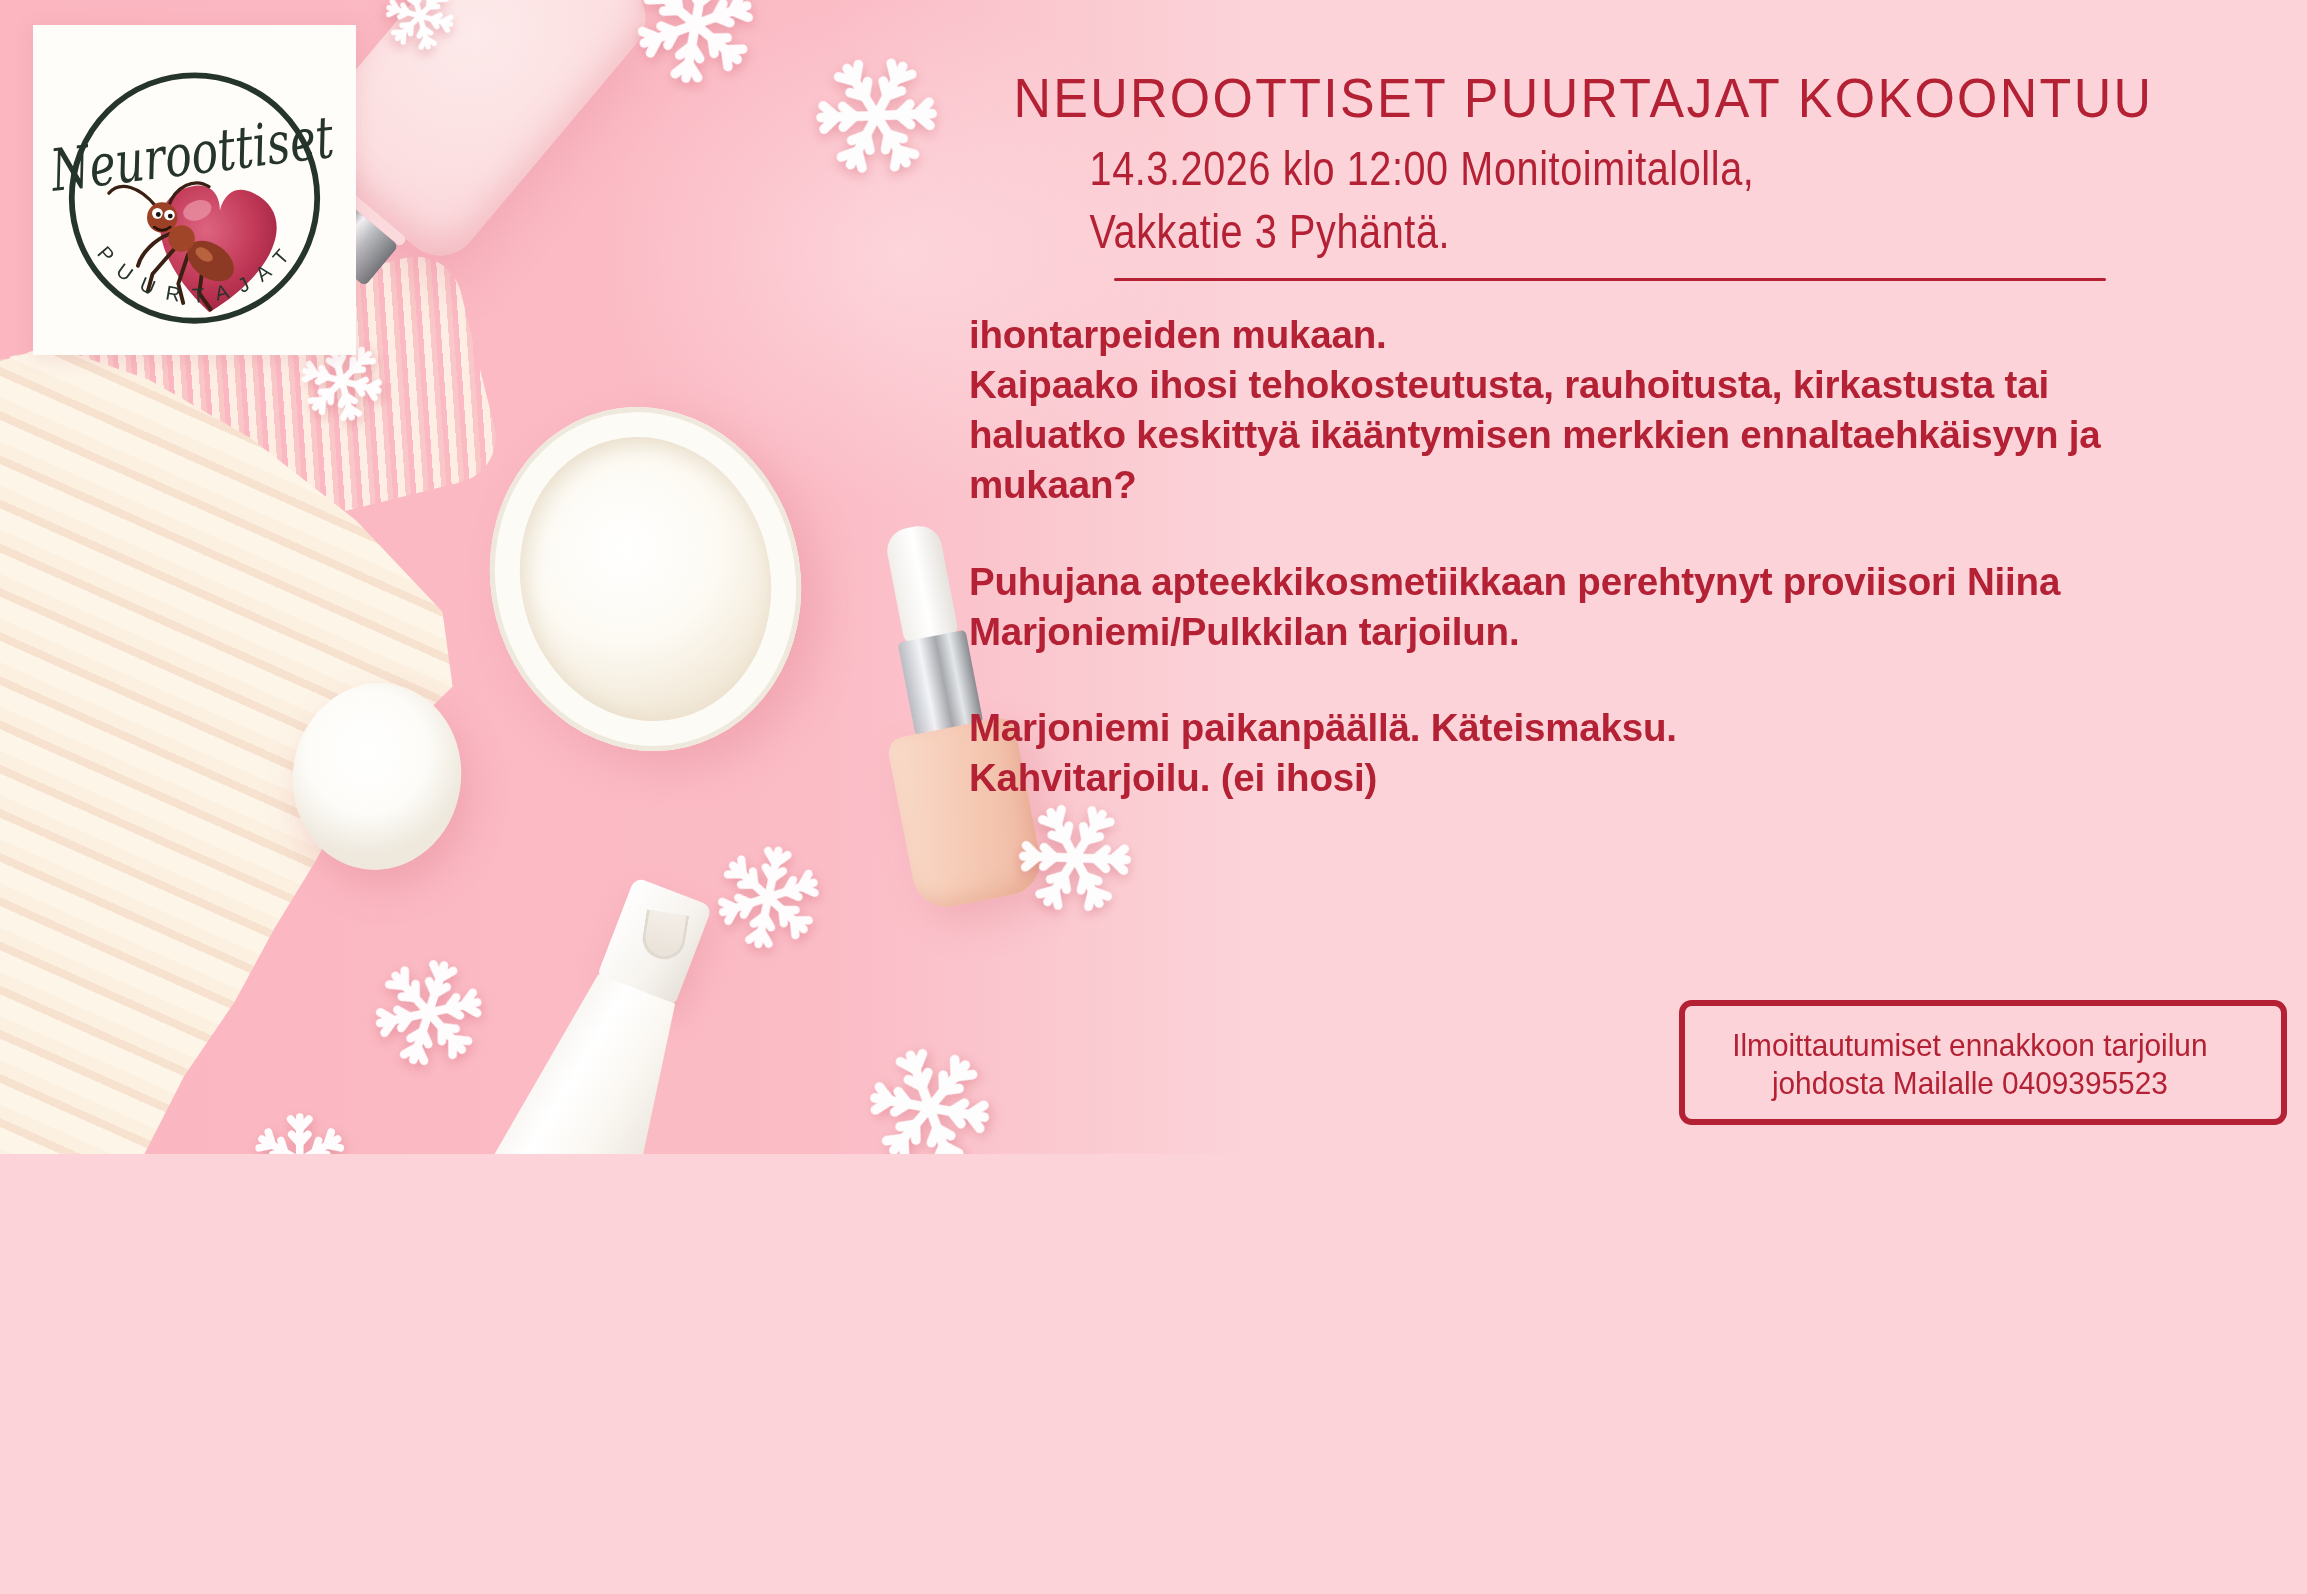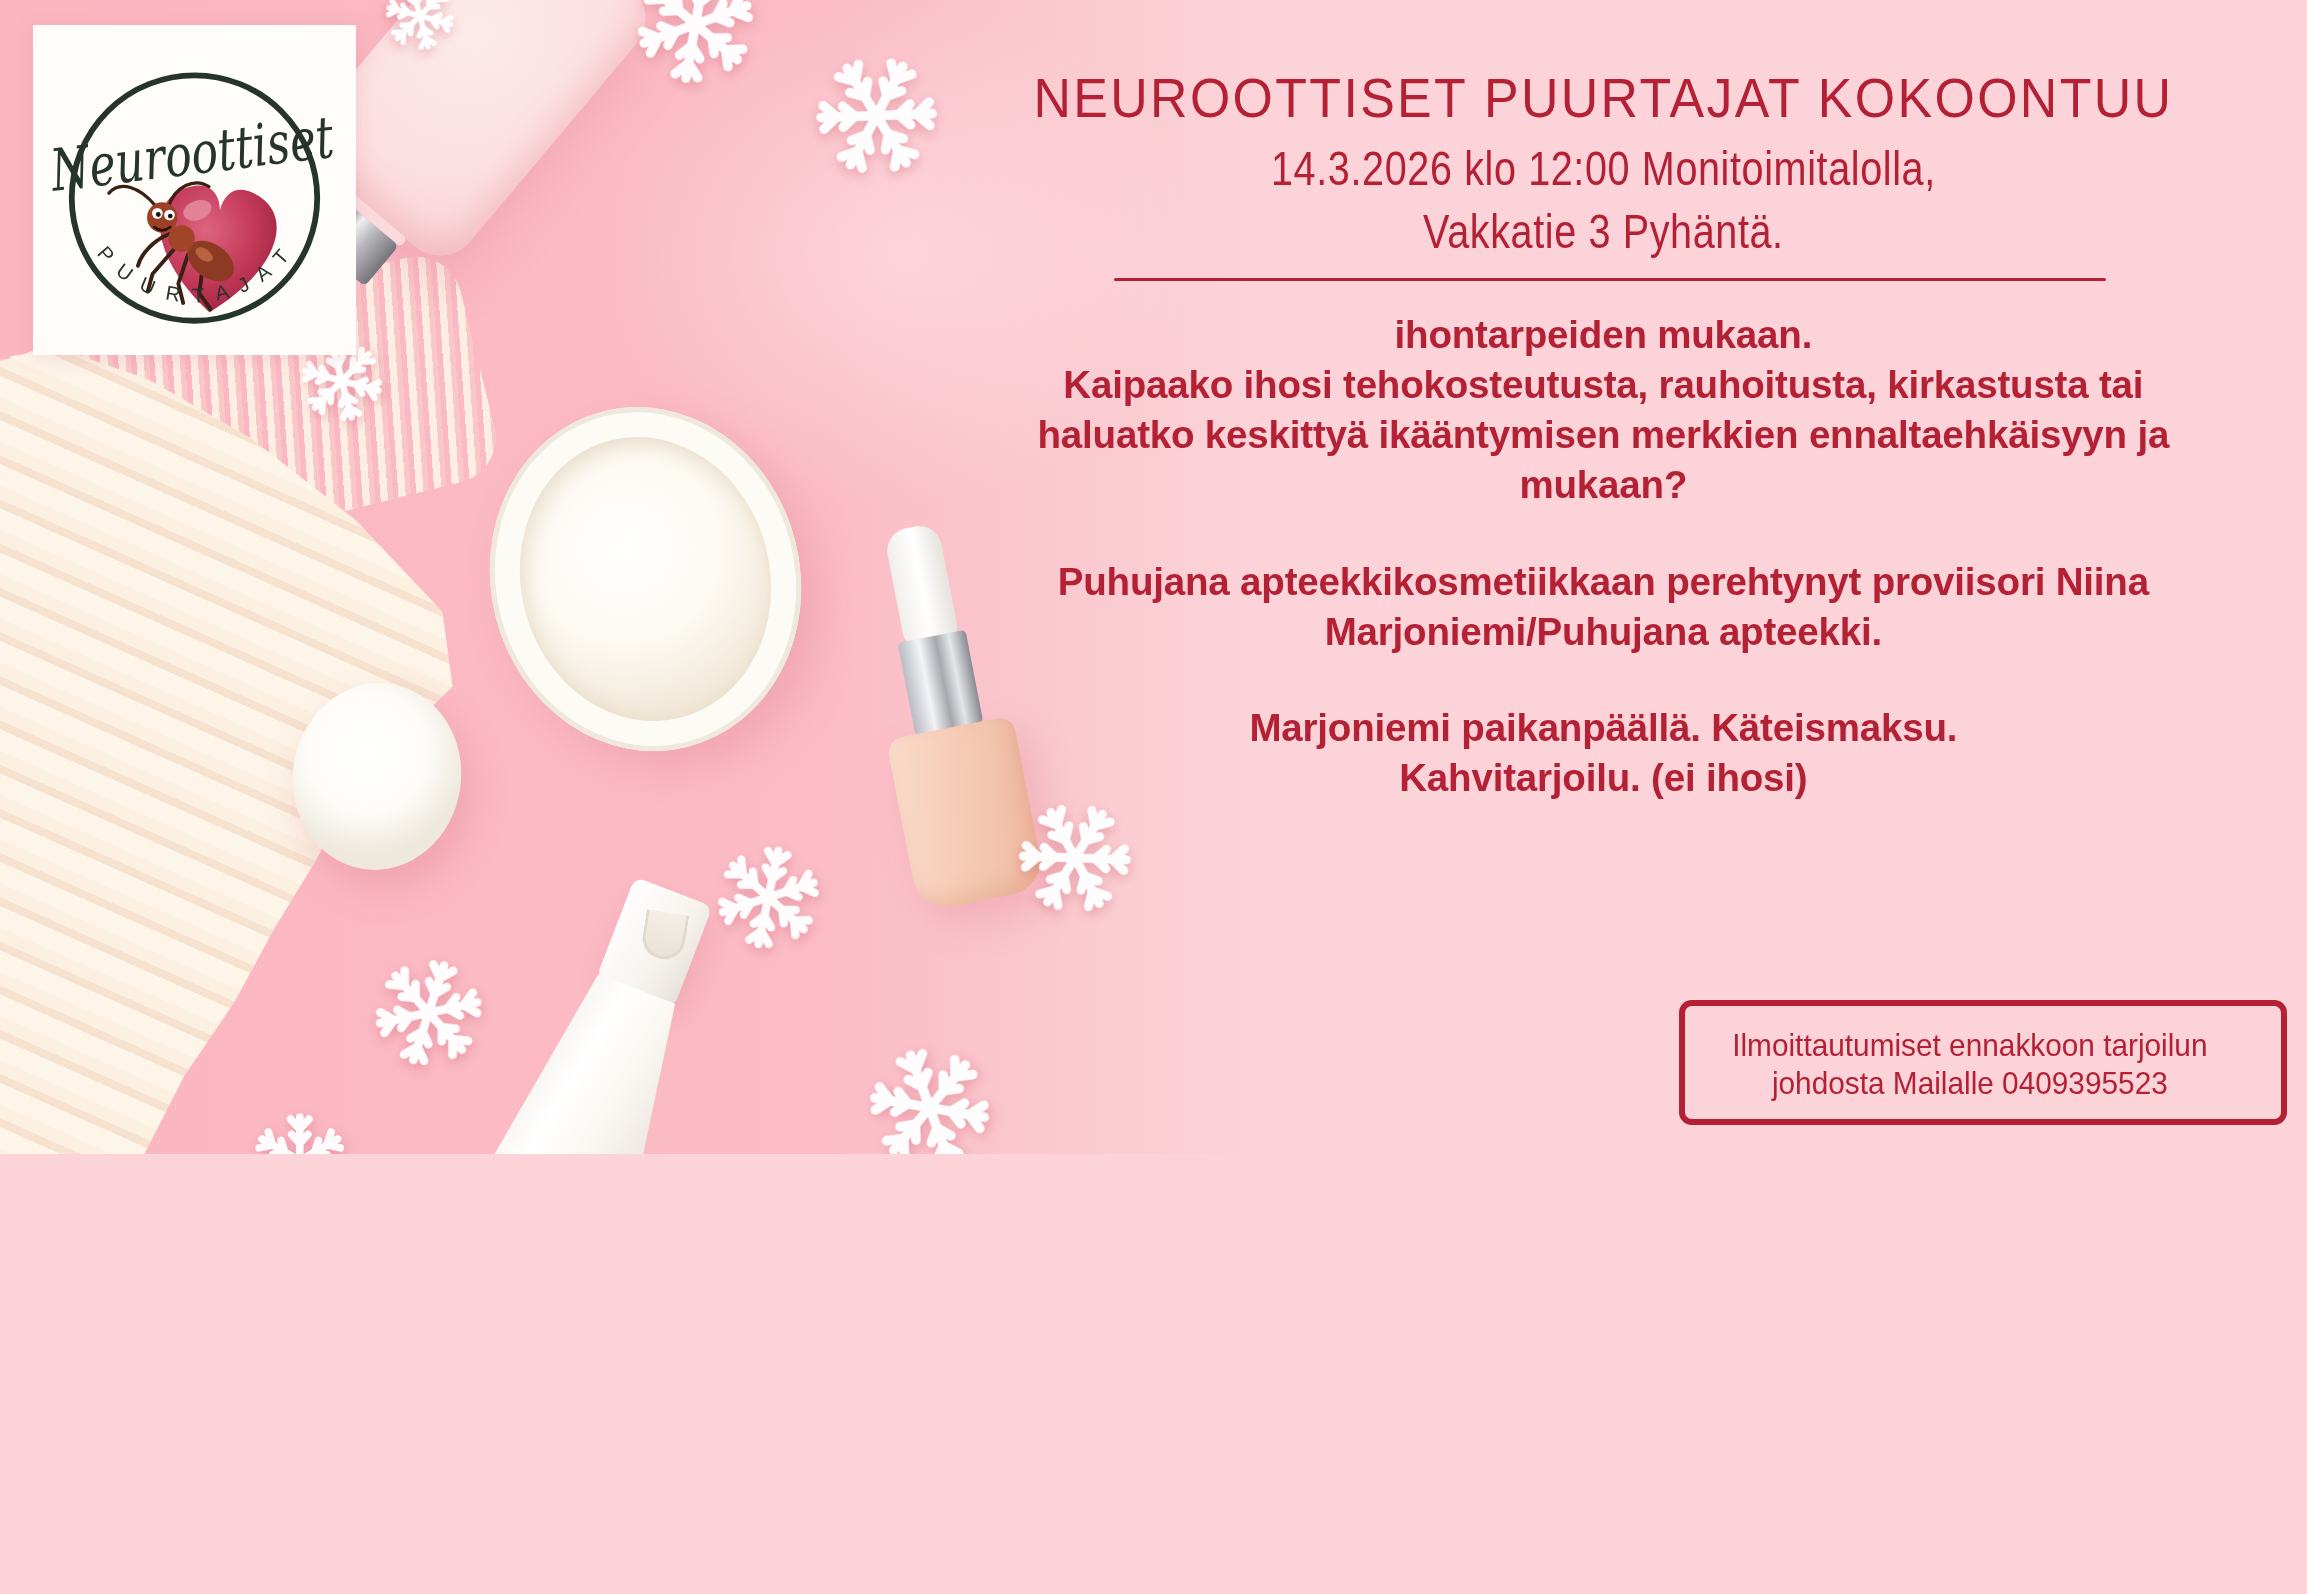--- a/index.html
+++ b/index.html
@@ -84,21 +84,21 @@
   .flake{position:absolute;z-index:5;opacity:.97;
     filter:drop-shadow(.12vw .2vw .25vw rgba(210,110,125,.45));}
 
   
   .logo-box{position:absolute;left:1.45vw;top:1.08vw;width:14vw;height:14.3vw;z-index:6;
     background:#fffdfa;box-shadow:0 .15vw .8vw rgba(200,110,125,.18);}
   .logo-box svg{width:100%;height:100%;}
 
   
   .content{position:absolute;left:42vw;top:0;width:55vw;height:100%;z-index:7;
-    color:var(--red);text-align:center;}
+    color:var(--red);}
   .line{white-space:nowrap;}
   .title{position:absolute;top:2.8vw;left:0;right:0;font-size:2.42vw;font-weight:400;
     letter-spacing:.045em;transform:scaleX(.93);transform-origin:50% 50%;}
   .dates{position:absolute;top:5.95vw;left:0;right:0;font-size:2.12vw;font-weight:400;
     line-height:2.72vw;letter-spacing:.015em;transform:scaleX(.81);transform-origin:50% 50%;}
   .divider{position:absolute;top:12.05vw;left:6.3vw;width:43vw;height:.13vw;
     background:var(--red);border-radius:.1vw;}
   .bodytext{position:absolute;top:13.45vw;left:0;right:0;font-size:1.67vw;font-weight:700;
     line-height:2.17vw;letter-spacing:-0.005em;}
   .para + .para{margin-top:2vw;}
@@ -214,21 +214,21 @@
     <div class="divider"></div>
     <div class="bodytext">
       <div class="para">
         <div class="line">ihontarpeiden mukaan.</div>
         <div class="line">Kaipaako ihosi tehokosteutusta, rauhoitusta, kirkastusta tai</div>
         <div class="line">haluatko keskittyä ikääntymisen merkkien ennaltaehkäisyyn ja</div>
         <div class="line">mukaan?</div>
       </div>
       <div class="para">
         <div class="line">Puhujana apteekkikosmetiikkaan perehtynyt proviisori Niina</div>
-        <div class="line">Marjoniemi/Puhujana apteekki.</div>
+        <div class="line">Marjoniemi/Pulkkilan tarjoilun.</div>
       </div>
       <div class="para">
         <div class="line">Marjoniemi paikanpäällä. Käteismaksu.</div>
         <div class="line">Kahvitarjoilu. (ei ihosi)</div>
       </div>
     </div>
   </div>
 
   <div class="reg-box">
     <div class="reg-inner">

